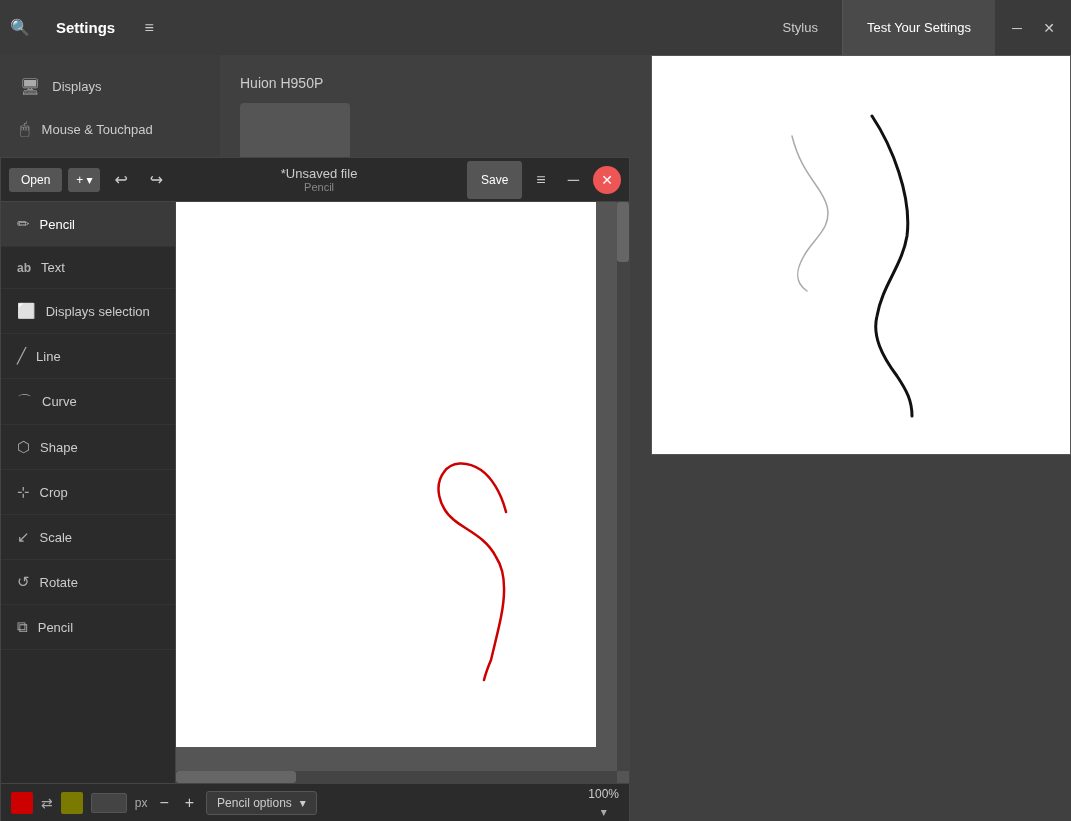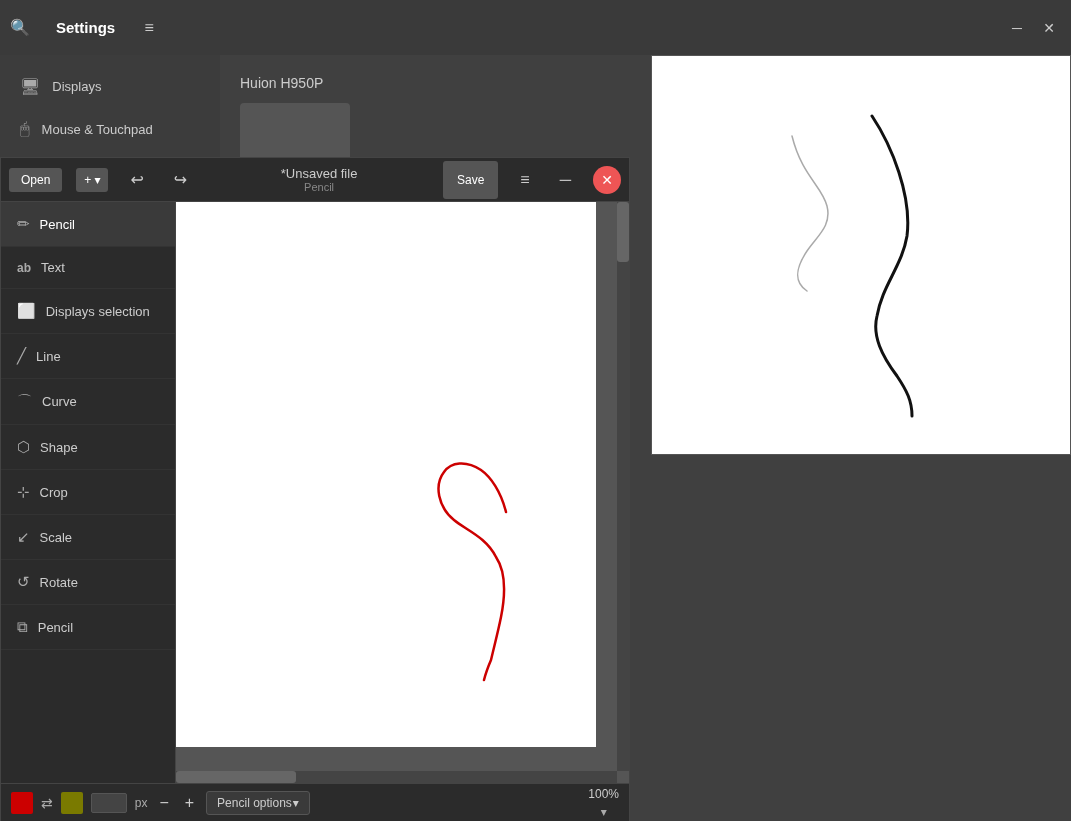--- a/index.html
+++ b/index.html
@@ -171,21 +171,21 @@
       display: flex;
       flex-direction: column;
     }
 
     .paint-titlebar {
       height: 44px;
       background: #2b2b2b;
       display: flex;
       align-items: center;
       padding: 0 8px;
-      gap: 14px;
+      gap: 6px;
       border-bottom: 1px solid #444;
       flex-shrink: 0;
     }
     .paint-open-btn {
       background: #555;
       color: #fff;
       border: none;
       padding: 5px 12px;
       border-radius: 3px;
       cursor: pointer;
@@ -381,21 +381,21 @@
       padding: 0 4px;
     }
     .pencil-options-btn {
       background: #3a3a3a;
       border: 1px solid #555;
       color: #ccc;
       padding: 4px 10px;
       border-radius: 3px;
       cursor: pointer;
       font-size: 12px;
-      display: flex; align-items: center; gap: 1px;
+      display: flex; align-items: center; gap: 8px;
     }
     .zoom-control {
       margin-left: auto;
       display: flex;
       align-items: center;
       gap: 4px;
       flex-direction: column;
     }
     .zoom-value {
       color: #ccc;
@@ -420,20 +420,22 @@
     }
   </style>
 </head>
 <body>
 
 <div class="settings-bar">
   <div class="settings-search">🔍</div>
   <div class="settings-title">Settings</div>
   <div class="settings-menu-btn">≡</div>
   <div class="settings-tabs">
+    <div class="settings-tab">Stylus</div>
+    <div class="settings-tab-test">Test Your Settings</div>
   </div>
   <div class="settings-window-btns">
     <div class="win-btn">─</div>
     <div class="win-btn">✕</div>
   </div>
 </div>
 
 <div class="settings-sidebar">
   <div class="settings-sidebar-item">
     <span class="sidebar-icon">🖥</span>

